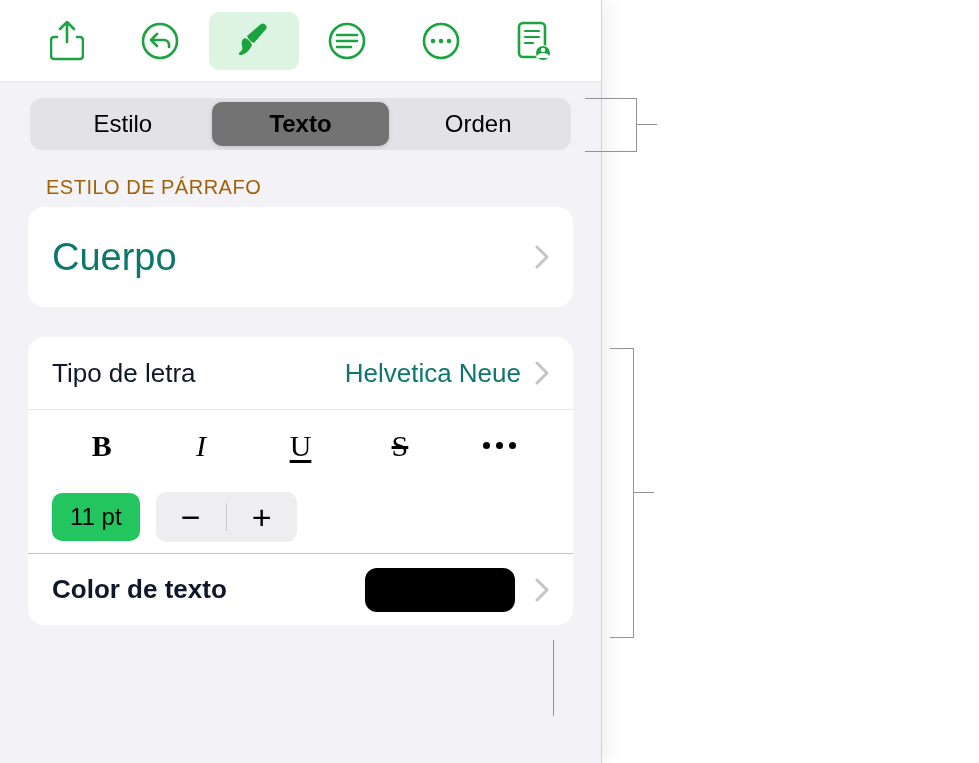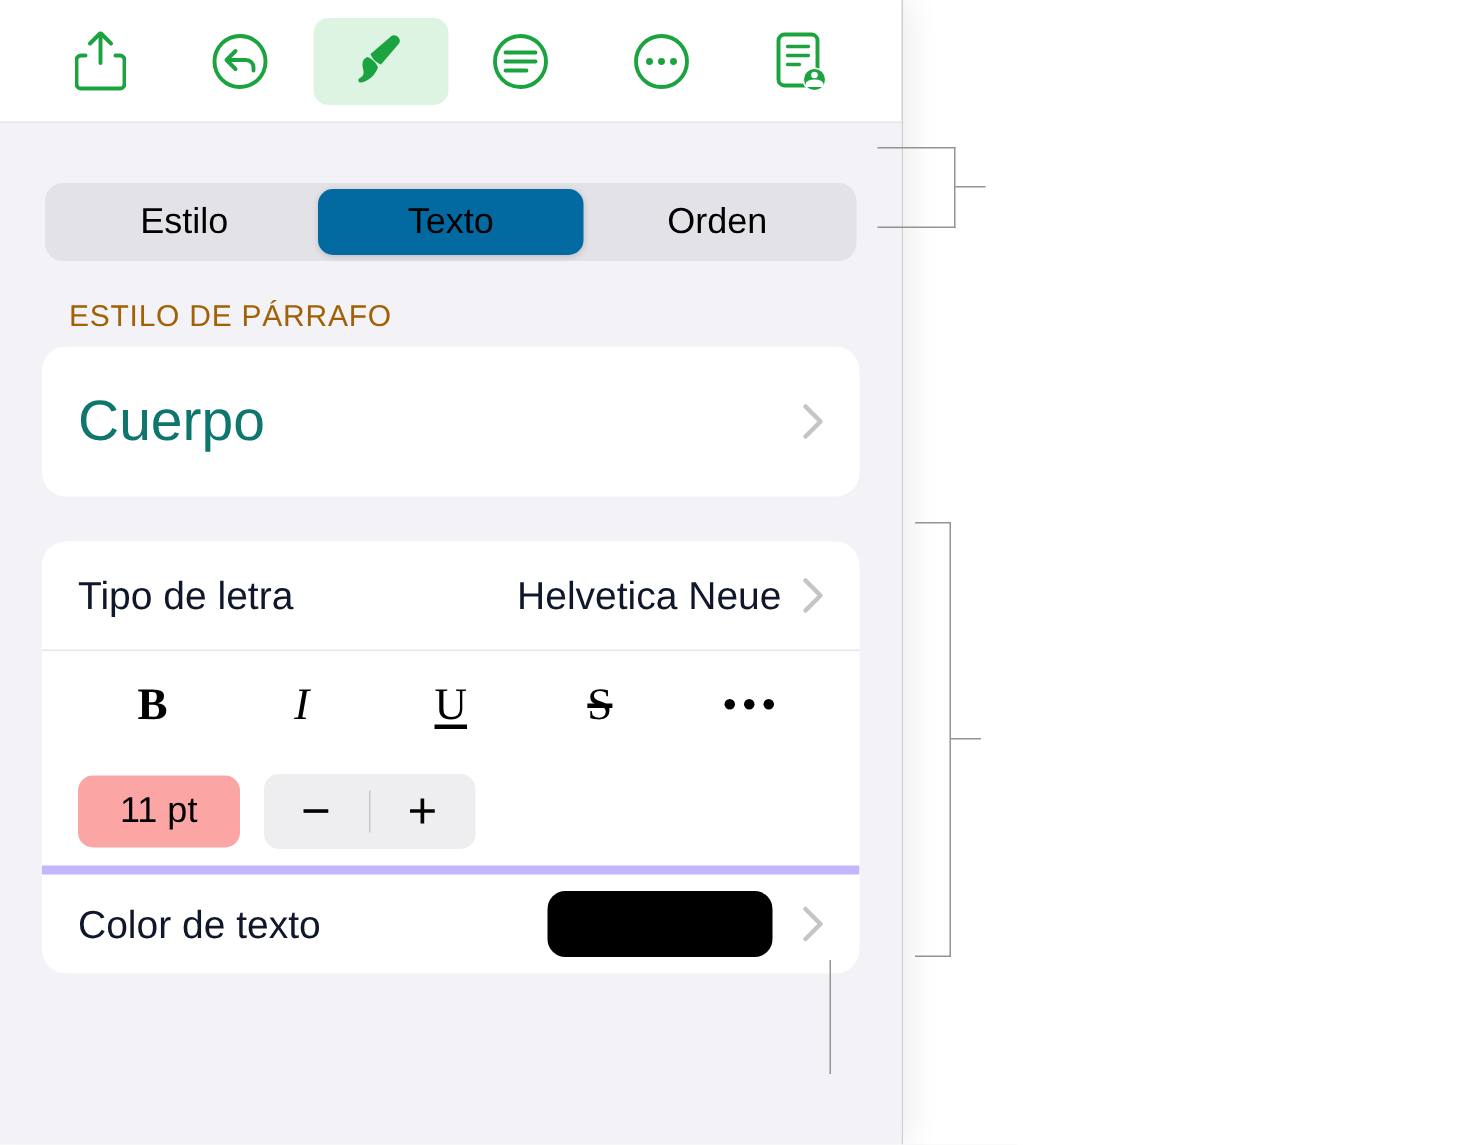--- a/index.html
+++ b/index.html
@@ -59,36 +59,35 @@
     
     .segment-wrap {
       padding: 0 20px 20px 20px;
     }
     .segmented {
       display: flex;
       background: #e2e2e7;
       border-radius: 12px;
       padding: 4px;
       height: 52px;
-      margin-top: 24px;
     }
     .segment {
       flex: 1;
       display: flex;
       align-items: center;
       justify-content: center;
       font-size: 24px;
       font-weight: 500;
       color: #000;
       border-radius: 10px;
       cursor: pointer;
     }
     .segment.selected {
-      background: #0369a1;
-      font-weight: 400;
+      background: #737373;
+      font-weight: 700;
       box-shadow: 0 1px 4px rgba(0,0,0,0.15);
     }
     
     .section-header {
       font-size: 20px;
       color: #a16207;
       letter-spacing: 0.5px;
       padding: 6px 36px 8px 36px;
     }
     
@@ -99,36 +98,37 @@
       overflow: hidden;
     }
     .row {
       display: flex;
       align-items: center;
       padding: 0 24px;
       min-height: 72px;
       position: relative;
     }
     .row + .row {
-      border-top: 6px solid #c4b5fd;
+      border-top: 1px solid #c4b5fd;
+      font-weight: bold;
     }
     .row-title {
       font-size: 26px;
       color: #0f172a;
       flex: 1;
     }
     .row-big-title {
       font-size: 38px;
       font-weight: 400;
       color: #0f766e;
       flex: 1;
     }
     .row-value {
       font-size: 26px;
-      color: #0f172a;
+      color: #0f766e;
       margin-right: 14px;
     }
     .chevron {
       color: #c5c5c8;
     }
     .chevron svg { display: block; }
     
     .style-btns {
       display: flex;
       align-items: center;
@@ -158,23 +158,23 @@
     .dot {
       width: 7px; height: 7px; border-radius: 50%; background: #000;
     }
     
     .size-controls {
       display: flex;
       align-items: center;
       gap: 16px;
     }
     .size-pill {
-      background: #fca5a5;
+      background: #22c55e;
       border-radius: 10px;
-      padding: 10px 28px;
+      padding: 10px 18px;
       font-size: 24px;
       color: #000;
     }
     .stepper {
       display: flex;
       align-items: center;
       background: #eeeef0;
       border-radius: 10px;
       height: 50px;
     }

